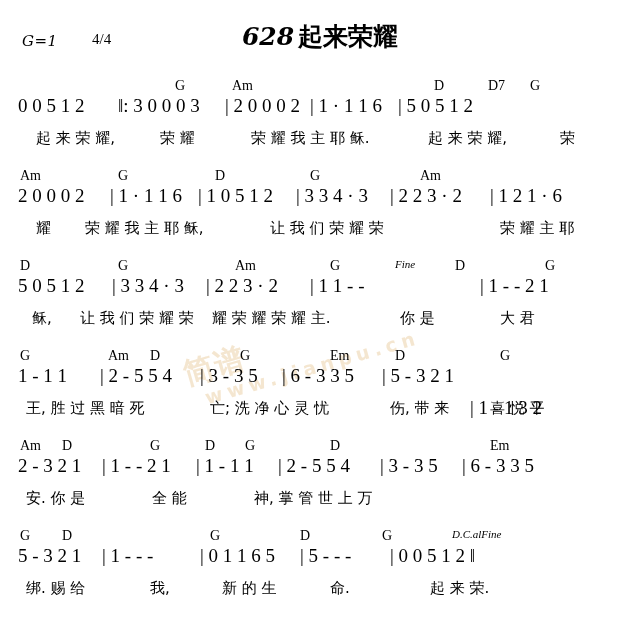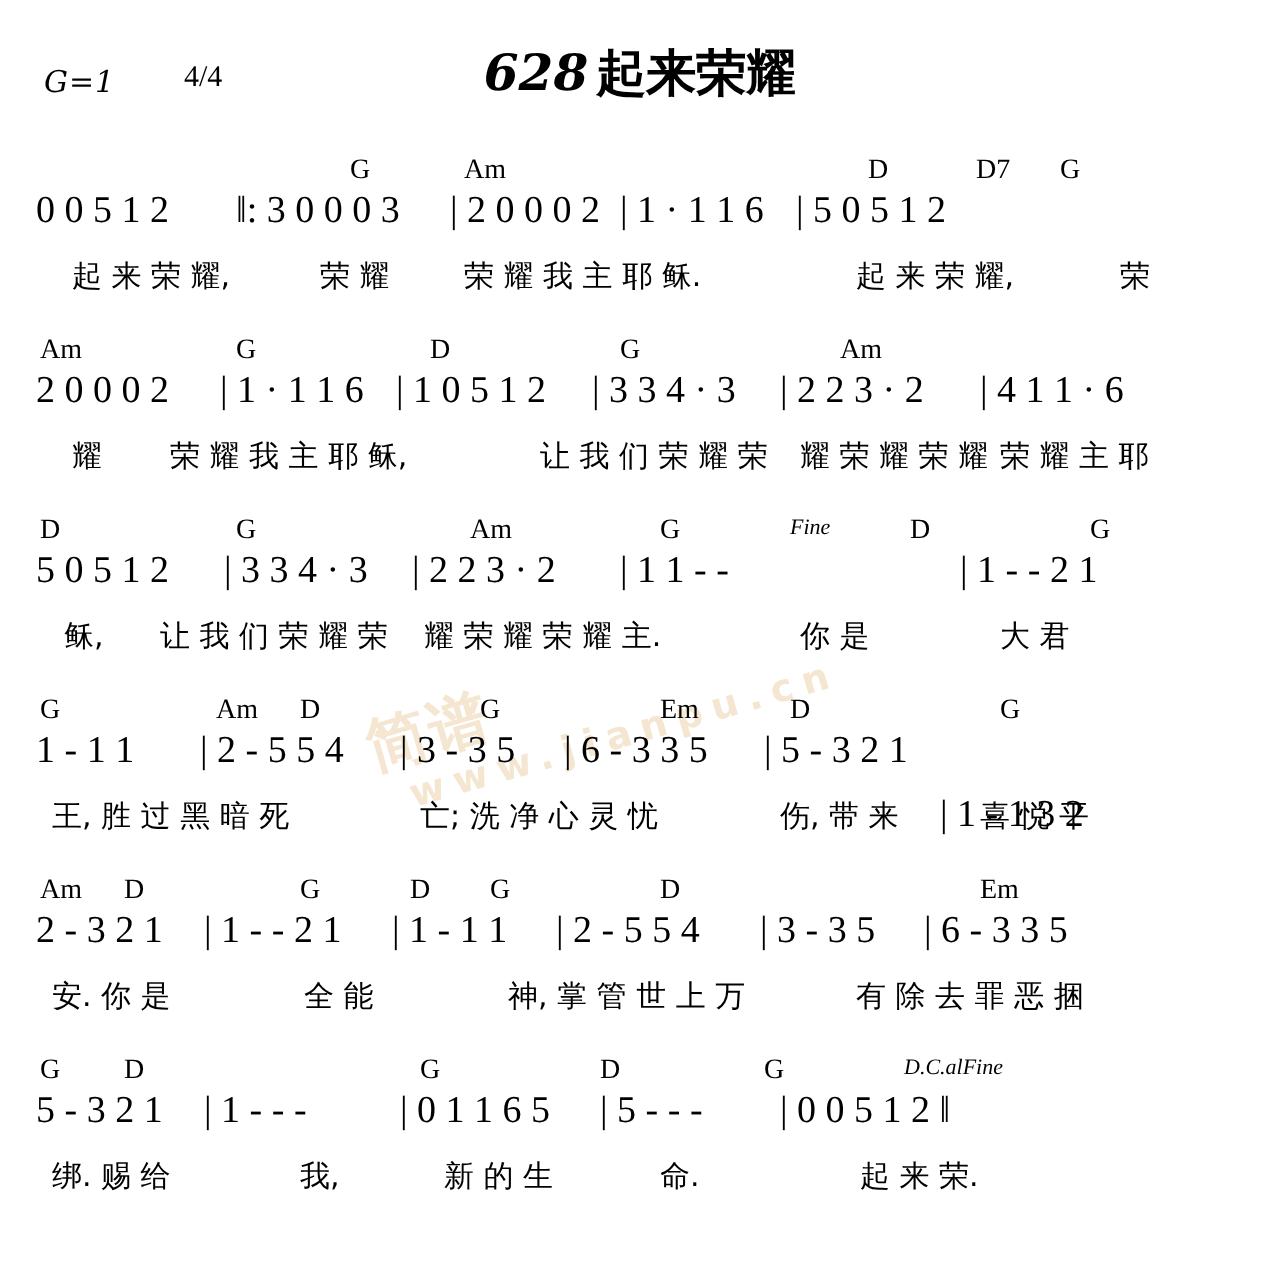--- a/index.html
+++ b/index.html
@@ -143,46 +143,45 @@
         <div class="notes">
           <div class="note" style="left: 18px;">0 0 5 1 2</div>
           <div class="note" style="left: 118px;">‖: 3 0 0 0 3</div>
           <div class="note" style="left: 225px;">| 2 0 0 0 2</div>
           <div class="note" style="left: 310px;">| 1 · 1 1 6</div>
           <div class="note" style="left: 398px;">| 5 0 5 1 2</div>
         </div>
         <div class="lyrics">
           <div class="lyric" style="left: 36px;">起 来 荣 耀,</div>
           <div class="lyric" style="left: 160px;">荣 耀</div>
-          <div class="lyric" style="left: 232px;">荣 耀 我 主 耶 稣.</div>
+          <div class="lyric" style="left: 251px;">荣 耀 我 主 耶 稣.</div>
           <div class="lyric" style="left: 428px;">起 来 荣 耀,</div>
           <div class="lyric" style="left: 560px;">荣</div>
         </div>
       </div>
       <div class="system" style="top: 168px;">
         <div class="chords">
           <div class="chord" style="left: 20px;">Am</div>
           <div class="chord" style="left: 118px;">G</div>
           <div class="chord" style="left: 215px;">D</div>
           <div class="chord" style="left: 310px;">G</div>
           <div class="chord" style="left: 420px;">Am</div>
         </div>
         <div class="notes">
           <div class="note" style="left: 18px;">2 0 0 0 2</div>
           <div class="note" style="left: 110px;">| 1 · 1 1 6</div>
           <div class="note" style="left: 198px;">| 1 0 5 1 2</div>
           <div class="note" style="left: 296px;">| 3 3 4 · 3</div>
           <div class="note" style="left: 390px;">| 2 2 3 · 2</div>
-          <div class="note" style="left: 490px;">| 4 1 1 · 6</div>
+          <div class="note" style="left: 490px;">| 1 2 1 · 6</div>
         </div>
         <div class="lyrics">
           <div class="lyric" style="left: 36px;">耀</div>
           <div class="lyric" style="left: 85px;">荣 耀 我 主 耶 稣,</div>
           <div class="lyric" style="left: 270px;">让 我 们 荣 耀 荣</div>
-          <div class="lyric" style="left: 400px;">耀 荣 耀 荣 耀</div>
           <div class="lyric" style="left: 500px;">荣 耀 主 耶</div>
         </div>
       </div>
       <div class="system" style="top: 258px;">
         <div class="chords">
           <div class="chord" style="left: 20px;">D</div>
           <div class="chord" style="left: 118px;">G</div>
           <div class="chord" style="left: 235px;">Am</div>
           <div class="chord" style="left: 330px;">G</div>
           <div class="chord" style="left: 395px; font-style: italic; font-size: 11px;">Fine</div>
@@ -244,21 +243,20 @@
           <div class="note" style="left: 102px;">| 1 - - 2 1</div>
           <div class="note" style="left: 196px;">| 1 - 1 1</div>
           <div class="note" style="left: 278px;">| 2 - 5 5 4</div>
           <div class="note" style="left: 380px;">| 3 - 3 5</div>
           <div class="note" style="left: 462px;">| 6 - 3 3 5</div>
         </div>
         <div class="lyrics">
           <div class="lyric" style="left: 26px;">安. 你 是</div>
           <div class="lyric" style="left: 152px;">全 能</div>
           <div class="lyric" style="left: 254px;">神, 掌 管 世 上 万</div>
-          <div class="lyric" style="left: 428px;">有 除 去 罪 恶 捆</div>
         </div>
       </div>
       <div class="system" style="top: 528px;">
         <div class="chords">
           <div class="chord" style="left: 20px;">G</div>
           <div class="chord" style="left: 62px;">D</div>
           <div class="chord" style="left: 210px;">G</div>
           <div class="chord" style="left: 300px;">D</div>
           <div class="chord" style="left: 382px;">G</div>
           <div class="chord" style="left: 452px; font-style: italic; font-size: 11px;">D.C.alFine</div>

